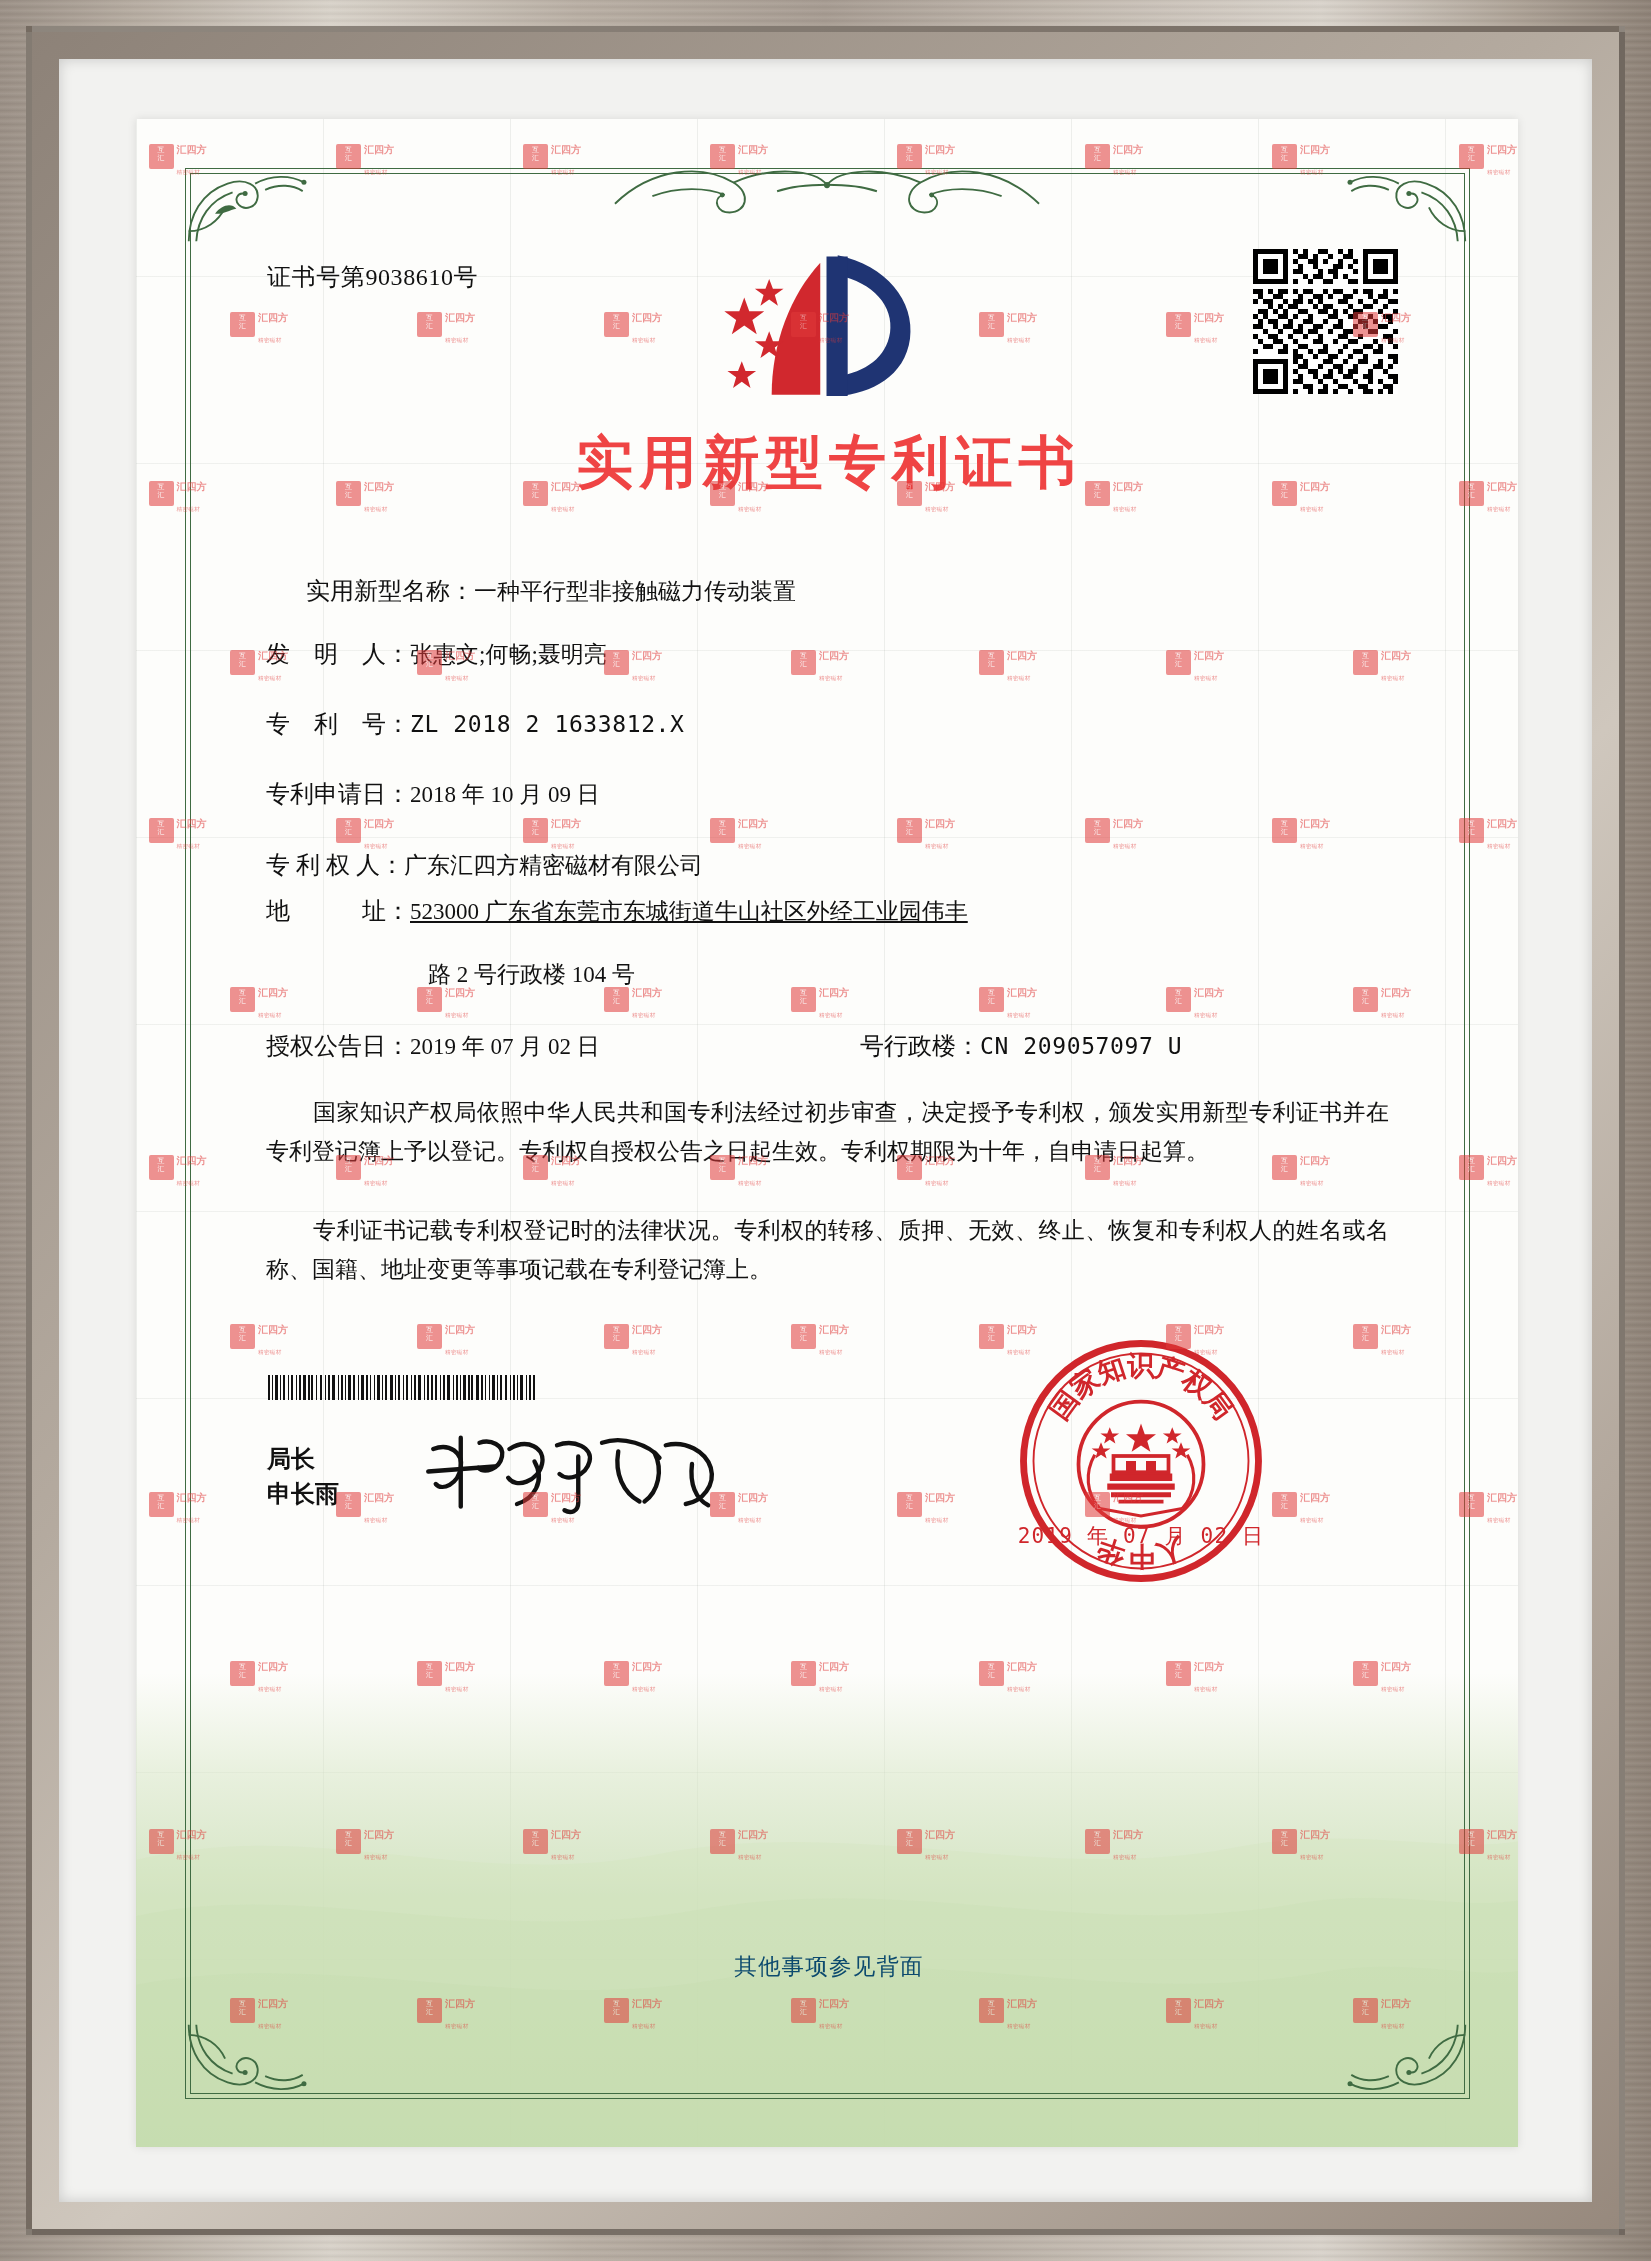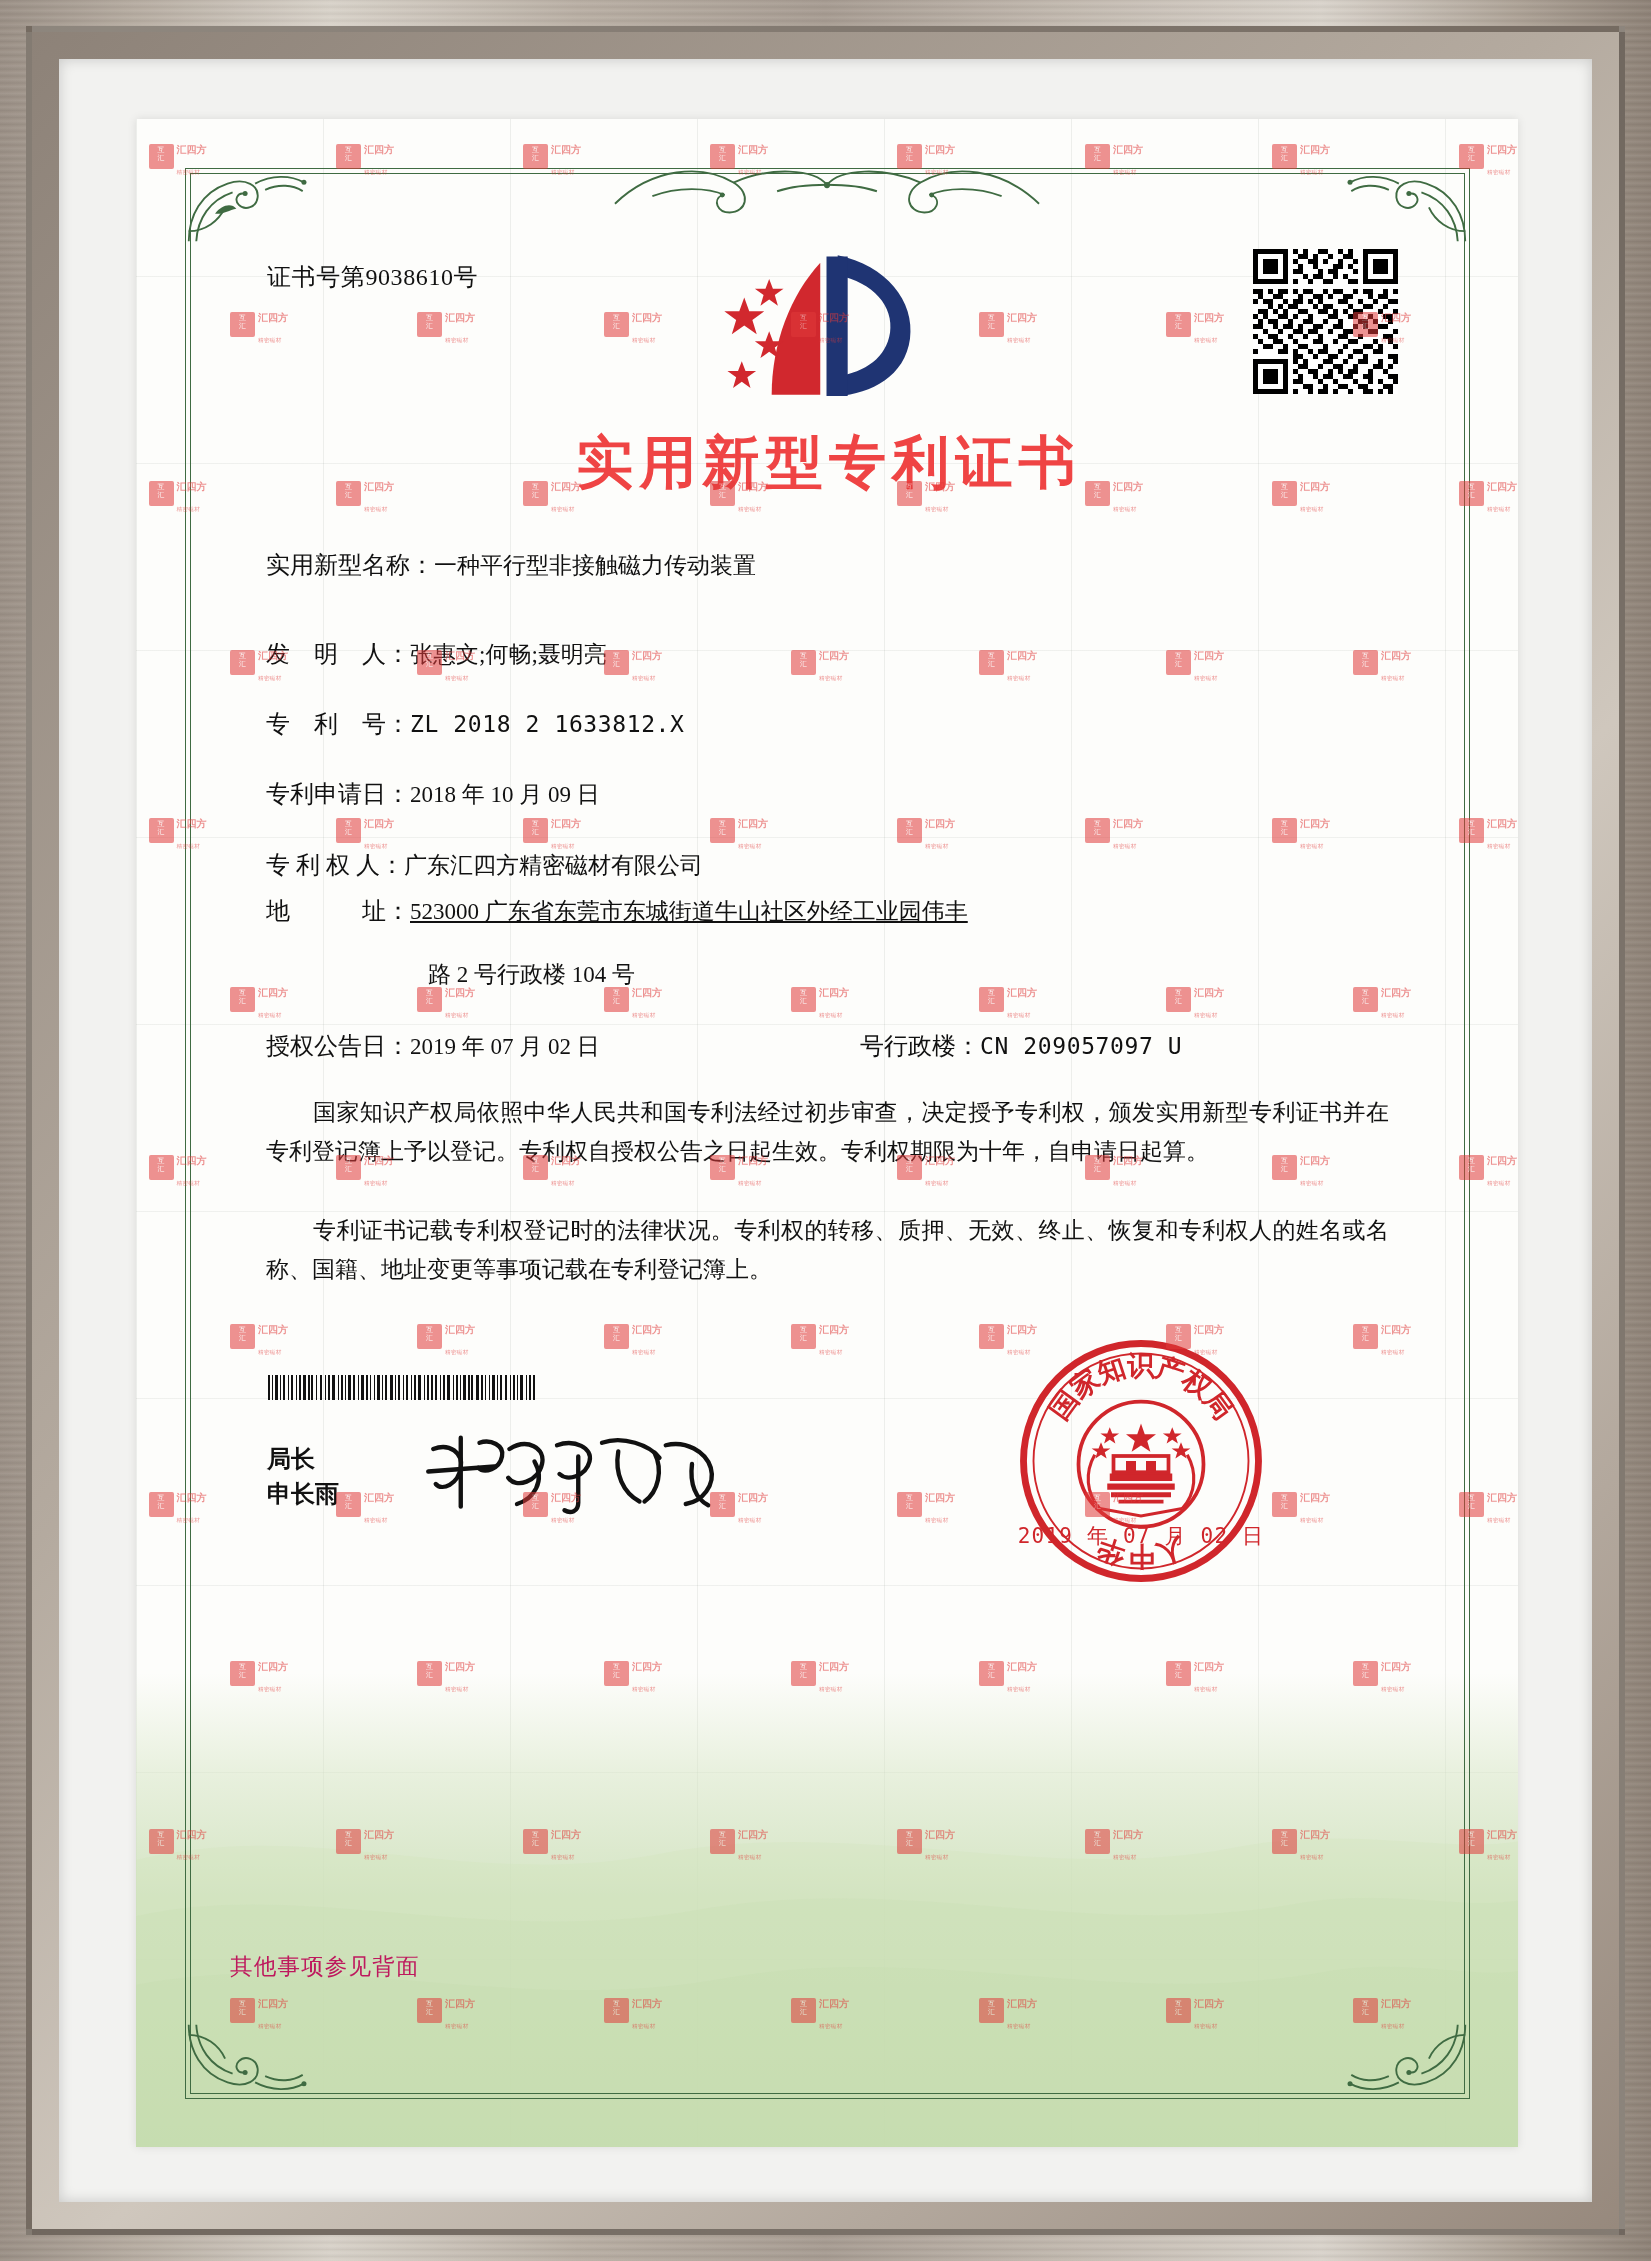--- a/index.html
+++ b/index.html
@@ -169,21 +169,21 @@
   .field .lbl {
     display: inline-block;
     font-size: 24px;
     color: #111;
   }
   .field .val {
     font-size: 23px;
     color: #111;
   }
 
-  #f-name   { top: 330px; }
+  #f-name   { top: 356px; margin-left: 40px; }
   #f-inventor { top: 419px; }
   #f-patentno { top: 489px; }
   #f-appdate { top: 559px; }
   #f-owner  { top: 630px; }
   #f-addr   { top: 676px; text-decoration: underline; }
   #f-addr2  { top: 740px; left: 198px; }
   #f-grant  { top: 811px; }
   #f-grantno{ top: 811px; left: 630px; }
 
   .monospaced {
@@ -257,23 +257,23 @@
     top: 1489px;
     text-align: center;
     font-size: 22.5px;
     color: #111;
   }
 
   #footnote {
     position: absolute;
     left: 0; right: 0;
     top: 1732px;
-    text-align: left;
+    text-align: center;
     font-size: 22.5px;
-    color: #be185d;
+    color: #0c4a6e;
     letter-spacing: 1.2px;
   }
 
   
   #watermarks {
     position: absolute;
     left: 0; top: 0;
     width: 1382px; height: 2097px;
     pointer-events: none;
     overflow: hidden;

